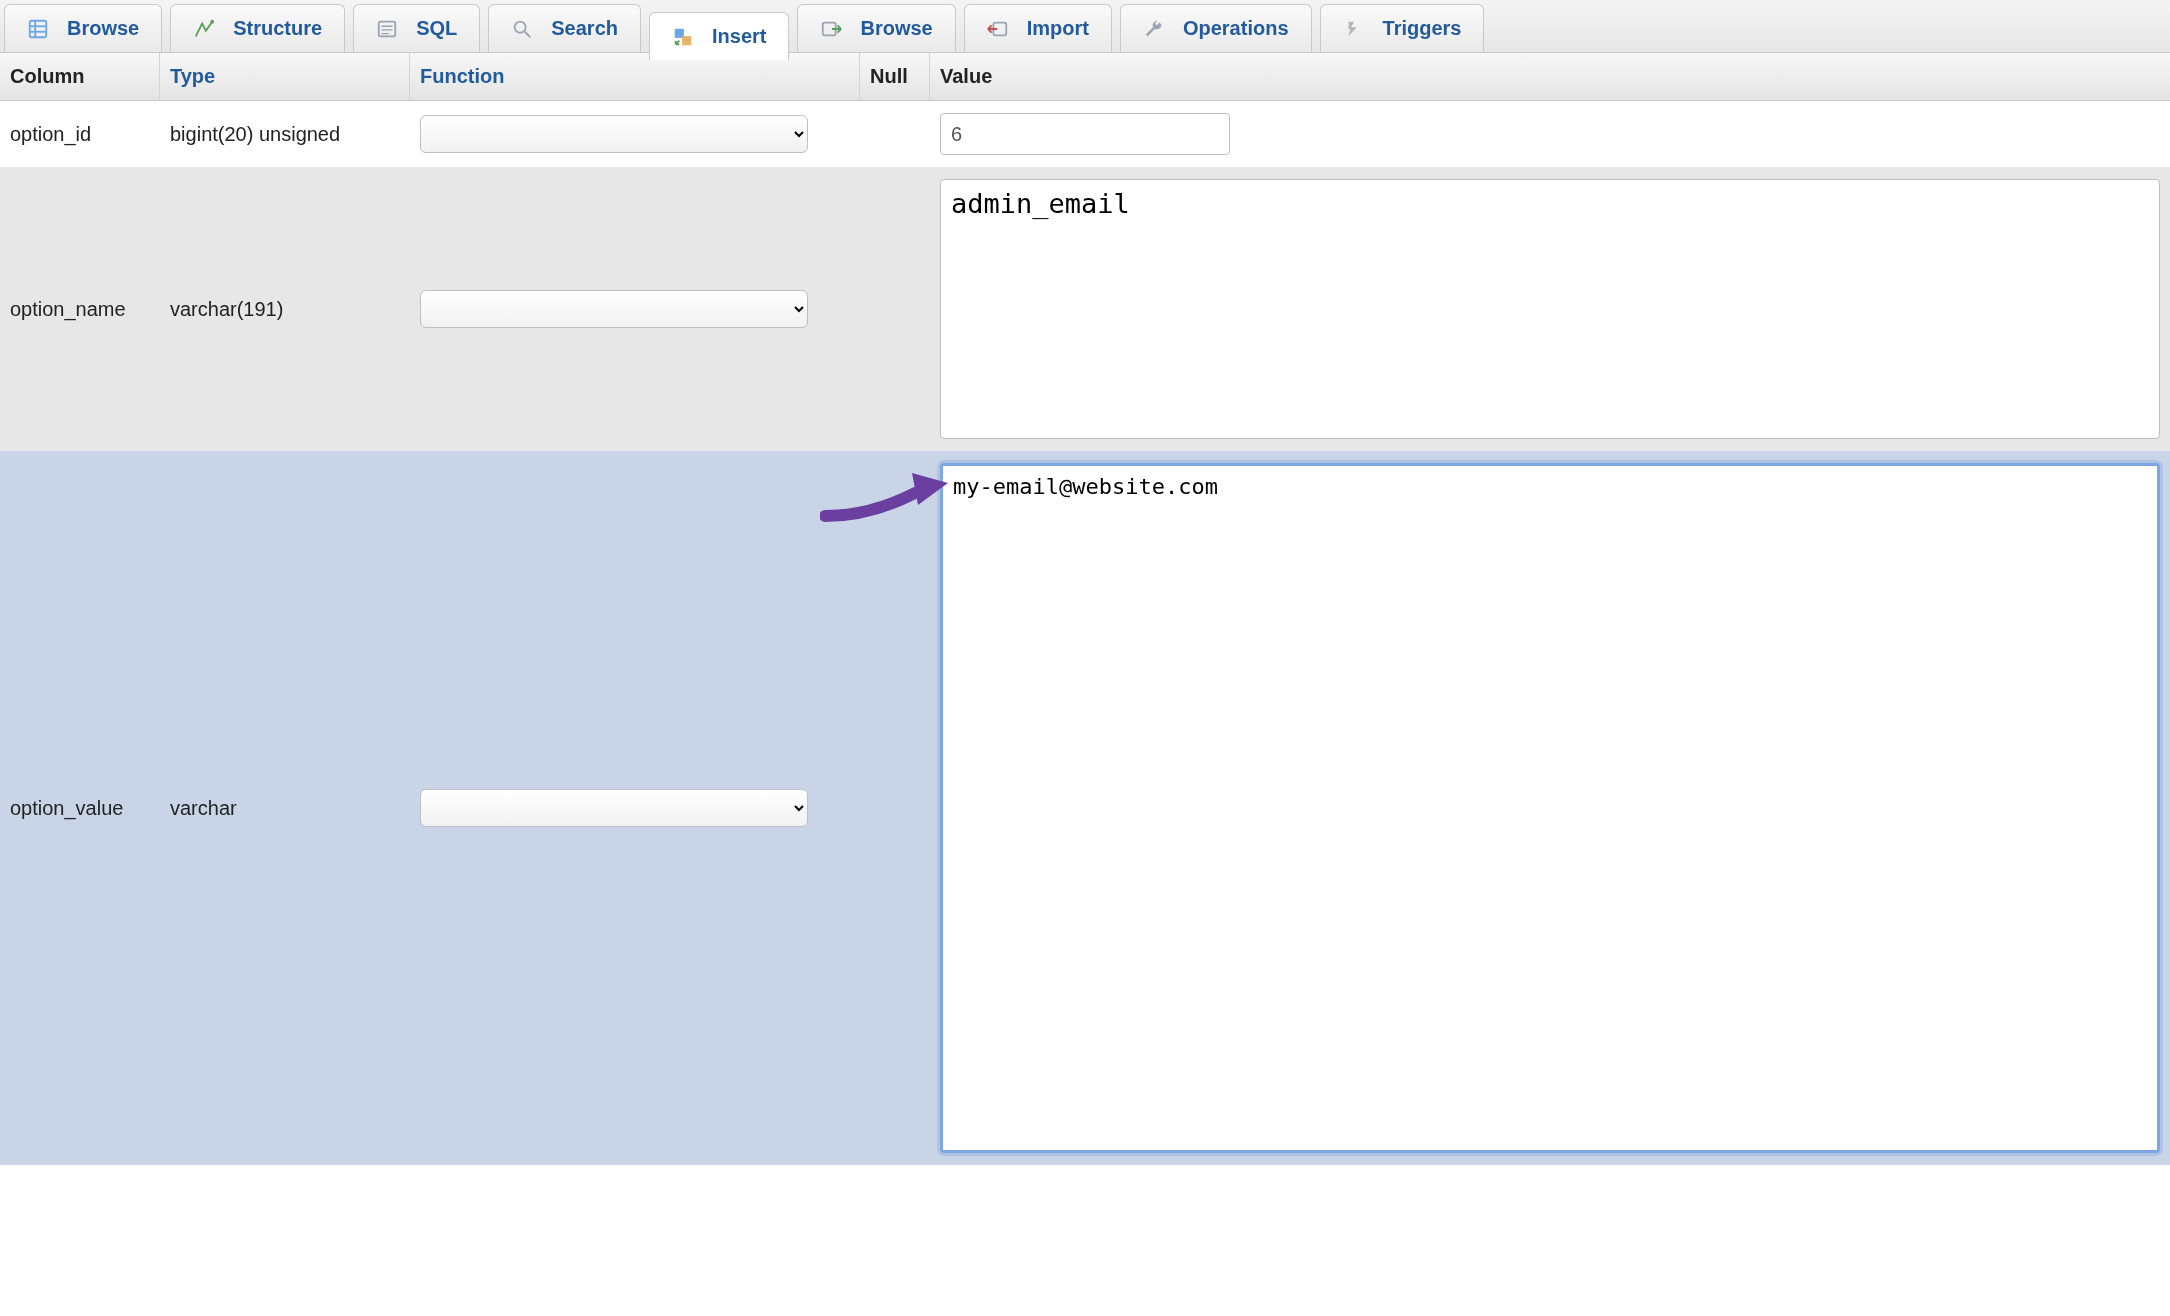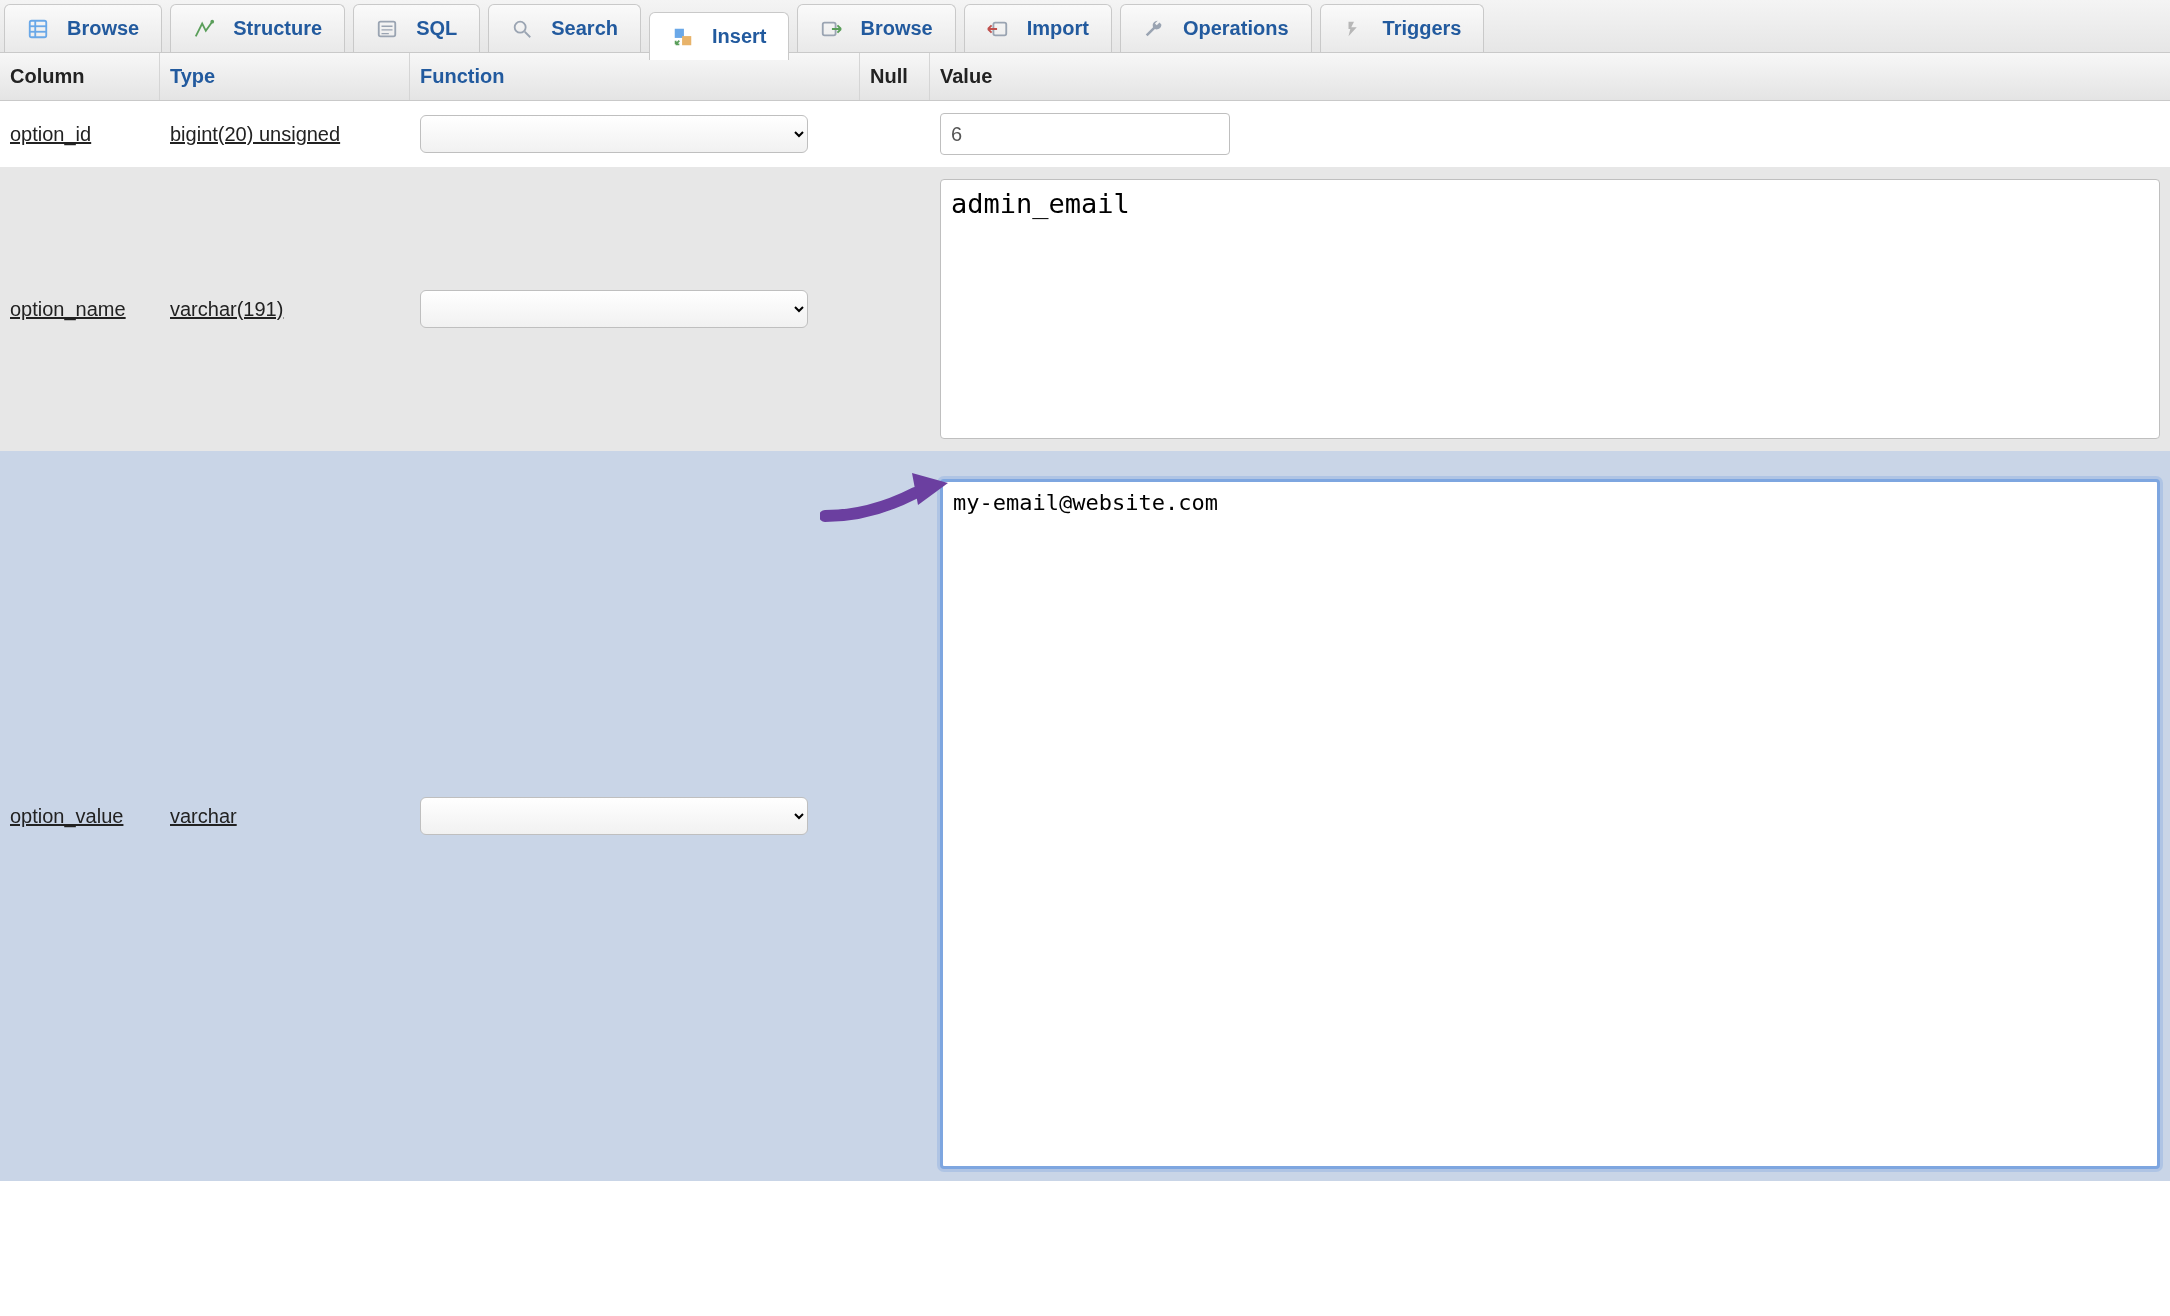--- a/index.html
+++ b/index.html
@@ -57,21 +57,20 @@
     border-bottom: 1px solid #c9c9c9;
     font-weight: 700;
   }
   .head-cell {
     padding: 12px 10px;
     border-right: 1px solid #d5d5d5;
   }
   .head-cell.link { color: #225a9e; }
   .data-row .cell {
     padding: 10px 10px;
-    text-decoration: underline;
   }
   .row-a { background: #ffffff; }
   .row-b { background: #e7e7e7; }
   .row-c { background: #c9d5e7; }
 
   .data-row.tall { min-height: 280px; }
   .data-row.taller { min-height: 700px; }
   .data-row .cell.valign-middle { align-self: center; }
 
   
@@ -112,21 +111,20 @@
     height: 690px;
     border: 3px solid #7ea6e0;
     border-radius: 4px;
     padding: 8px 10px;
     font-family: ui-monospace, Menlo, Consolas, monospace;
     font-size: 22px;
     resize: none;
     background: #fff;
     outline: none;
     box-shadow: 0 0 0 3px rgba(126,166,224,.35);
-    margin-top: 16px;
   }
   .value-cell {
     padding: 12px 10px 12px 10px;
     align-self: stretch;
     display:flex;
     align-items:flex-start;
   }
   .value-cell.middle { align-items:center; }
 
   

